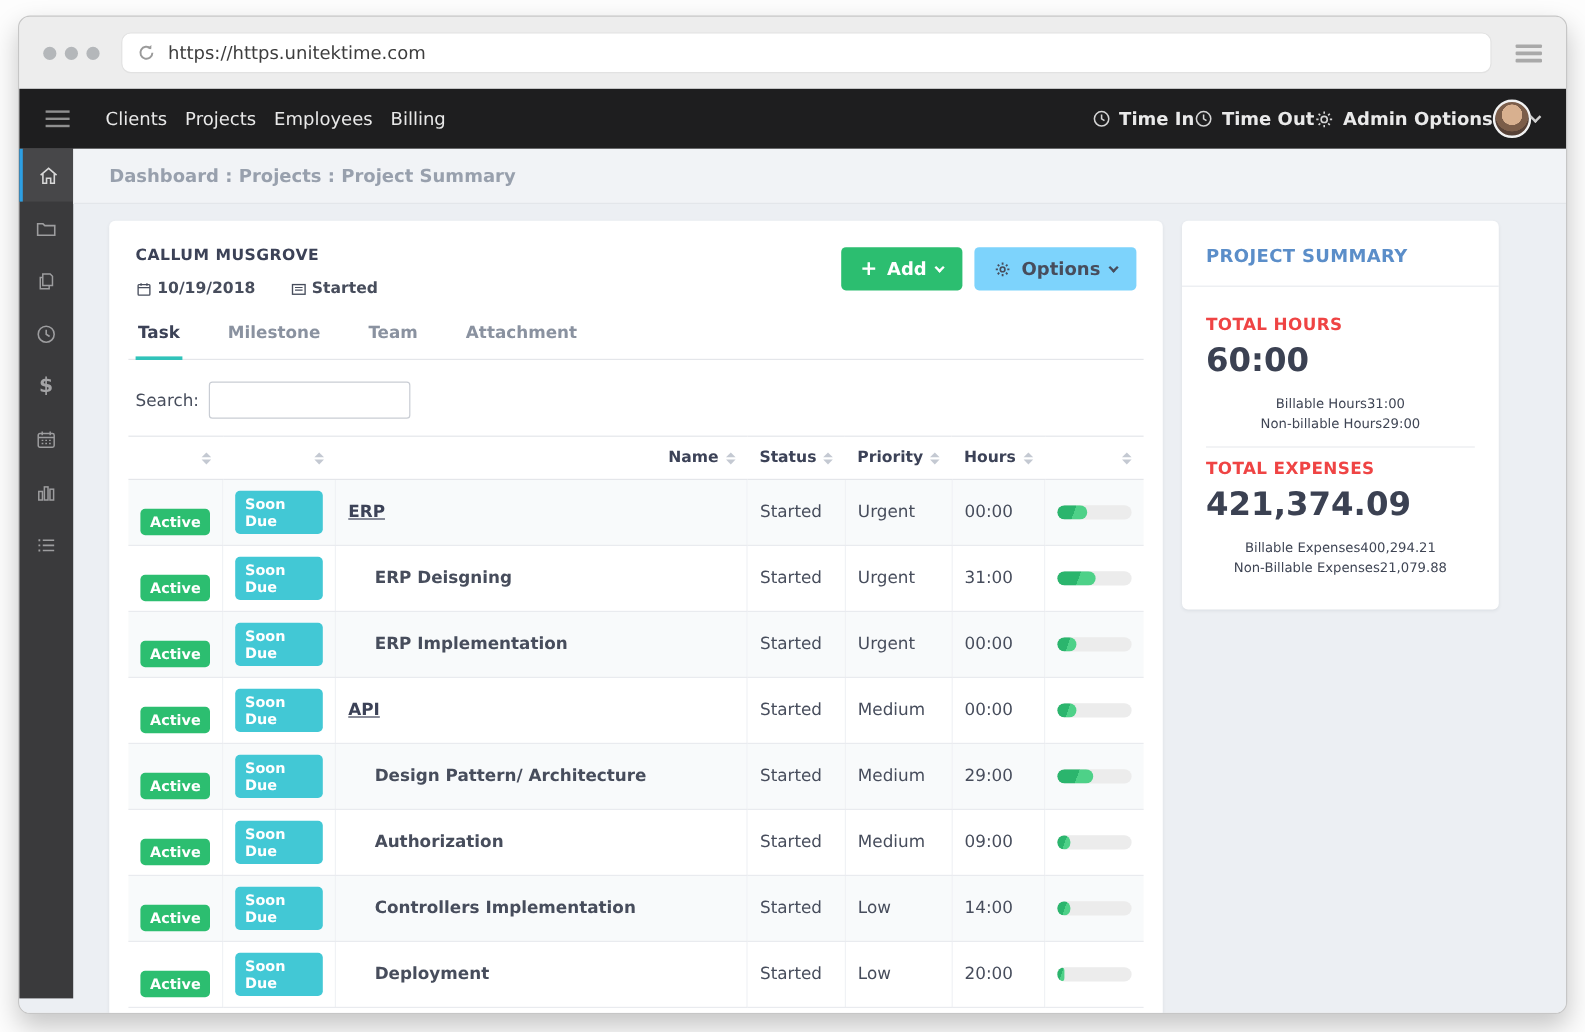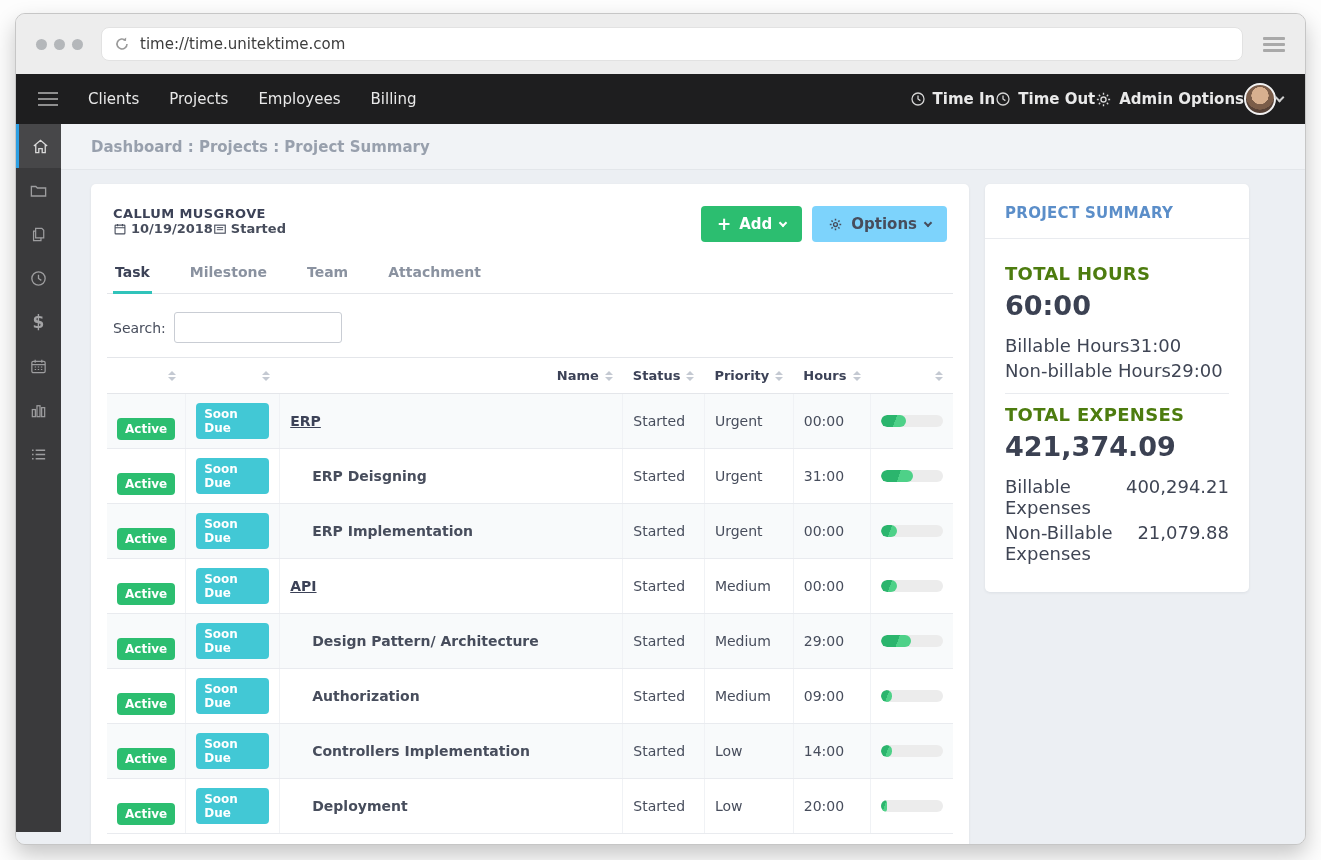--- a/index.html
+++ b/index.html
@@ -13,21 +13,21 @@
   .dot { width:11px; height:11px; border-radius:50%; background:#b4b7ba; }
   .url-bar { flex:1; height:34px; background:#fff; border:1px solid #e2e2e2; border-radius:8px;
              display:flex; align-items:center; padding:0 12px; margin-right:20px; }
   .reload svg { display:block; }
   .url-text { margin-left:10px; font-size:15px; color:#3d3d3d; }
   .chrome-burger div { width:22px; height:3px; background:#a9a9a9; margin:3px 0; border-radius:1px; }
   
   .app { height:772px; display:flex; flex-direction:column; background:#eceff3; }
   .navbar { height:50px; background:#1e1e1f; display:flex; align-items:center; padding:0 22px; flex:none; }
   .nav-burger div { width:20px; height:2px; background:#8f8f8f; margin:4px 0; }
-  .nav-links { display:flex; gap:30px; margin-left:30px; }
+  .nav-links { display:flex; gap:15px; margin-left:30px; }
   .nav-link { color:#e9e9e9; font-size:15px; cursor:pointer; }
   .nav-right { margin-left:auto; display:flex; align-items:center; }
   .nav-util { display:flex; align-items:center; gap:7px; color:#e9e9e9; font-size:15px; font-weight:600; cursor:pointer; }
   .avatar { width:32px; height:32px; border-radius:50%;
             background:radial-gradient(circle at 50% 38%, #d8b08f 0 38%, #7b5d49 39% 62%, #574237 63%);
             border:2px solid #f2f2f2; }
   .chev { width:7px; height:7px; border-right:2px solid #cfcfcf; border-bottom:2px solid #cfcfcf;
           transform:rotate(45deg); margin-top:-3px; }
   .app-body { flex:1; display:flex; min-height:0; }
   
@@ -41,21 +41,21 @@
   .breadcrumb-bar { height:46px; background:#f1f3f6; border-bottom:1px solid #e3e6ea;
                     display:flex; align-items:center; padding-left:30px; flex:none;font-weight:bold; }
   .breadcrumb { color:#98a0ad; font-size:15px; }
   .content-main { flex:1; display:flex; align-items:flex-start; gap:16px; padding:14px 30px 0 30px; }
   .card { background:#fff; border-radius:5px; box-shadow:0 1px 3px rgba(40,50,70,.08); }
   .main-card { width:878px; padding:22px 16px 18px 16px; }
   
   .proj-head { display:flex; justify-content:space-between; padding:0 6px; }
   .client-name { font-size:13px; font-weight:700; color:#3c4257; letter-spacing:.4px; }
   .proj-title { font-size:27px; font-weight:700; color:#5b8ec9; margin-top:10px; }
-  .proj-meta { display:flex; align-items:flex-start; gap:0; }
+  .proj-meta { display:flex; align-items:flex-start; gap:29px; margin-top:12px; }
   .meta-item { display:flex; align-items:center; gap:4px; font-size:13px; font-weight:700; color:#474d5c; }
   .head-buttons { display:flex; gap:10px; align-items:flex-start; }
   .btn { height:36px; border:none; border-radius:4px; font-size:15px; font-weight:700;
          display:flex; align-items:center; gap:8px; padding:0 16px; cursor:pointer;
          font-family:"DejaVu Sans", sans-serif; }
   .btn-add { background:#2cbe70; color:#fff; }
   .btn-options { background:#7dd3fc; color:#474d5c; }
   .btn .bchev { width:6px; height:6px; border-right:2px solid currentColor; border-bottom:2px solid currentColor;
                 transform:rotate(45deg); margin-top:-3px; }
   .plus { font-size:17px; font-weight:700; }
@@ -100,44 +100,44 @@
   .name-parent { font-weight:700; color:#3c4257; text-decoration:underline; cursor:pointer; }
   .name-child { padding-left:22px; font-weight:600; }
   .progress { width:62px; height:12px; border-radius:6px; background:#ececec; overflow:hidden; }
   .progress-fill { height:100%; border-radius:6px;
                    background:linear-gradient(110deg, #2bb56d 55%, #4ed188 55%); }
   
   .summary-card { flex:1; max-width:264px; }
   .summary-title { padding:20px 20px 16px 20px; border-bottom:1px solid #e9ebef;
                    font-size:15px; font-weight:700; color:#5b8ec9; letter-spacing:.3px; }
   .summary-body { padding:18px 20px 24px 20px; }
-  .sum-label { font-size:18px; font-weight:700; color:#4d7c0f; letter-spacing:.3px; margin-top:6px; }
+  .sum-label { font-size:14px; font-weight:700; color:#ef4444; letter-spacing:.3px; margin-top:6px; }
   .sum-big { font-size:27px; font-weight:600; color:#3b4152; margin:6px 0 14px 0; }
-  .sum-row { display:flex; justify-content:flex-start; font-size:18px; color:#3f4554; margin-bottom:4px; }
+  .sum-row { display:flex; justify-content:center; font-size:11px; color:#3f4554; margin-bottom:4px; }
   .sum-div { border-top:1px solid #e9ebef; margin:12px 0 10px 0; }
 </style>
 </head>
 <body>
 
 <div class="frame">
 
   <div class="chrome">
     <div class="dots">
       <div class="dot"></div>
       <div class="dot"></div>
       <div class="dot"></div>
     </div>
     <div class="url-bar">
       <span class="reload">
         <svg width="16" height="16" viewBox="0 0 16 16">
             <path d="M13 8a5 5 0 1 1-1.5-3.6" fill="none" stroke="#9a9a9a" stroke-width="1.6"></path>
             <path d="M12.2 1.6 L12 5 L8.8 4.2 Z" fill="#9a9a9a"></path>
           </svg>
       </span>
-      <span class="url-text">time://time.unitektime.com</span>
+      <span class="url-text">https://https.unitektime.com</span>
     </div>
     <div class="chrome-burger">
         <div></div>
         <div></div>
         <div></div>
       </div>
   </div>
 
   <div class="app">
 

